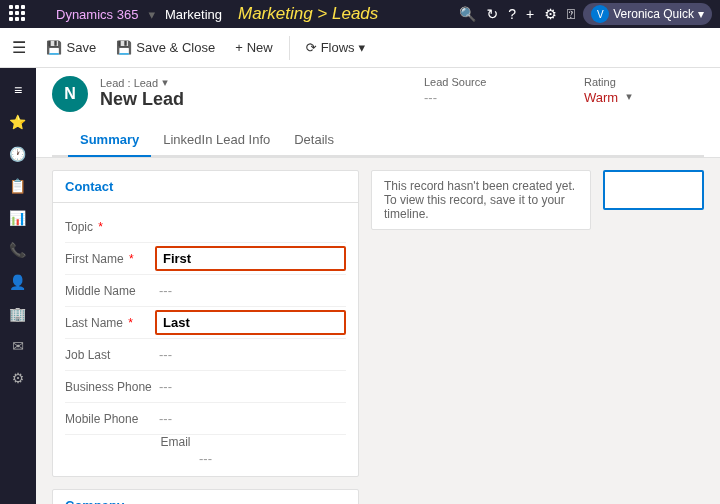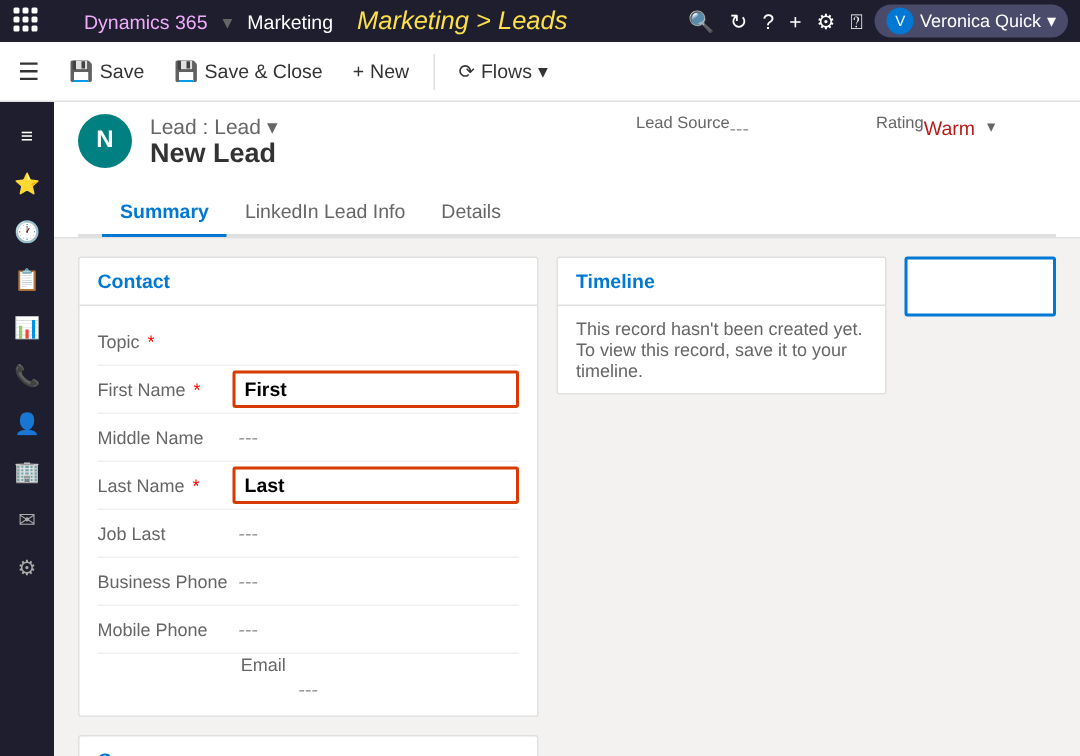--- a/index.html
+++ b/index.html
@@ -73,24 +73,24 @@
       background: white;
       padding: 8px 16px 0 16px;
       border-bottom: 1px solid #e0e0e0;
     }
     .lead-avatar {
       width: 36px; height: 36px; background: #008080; border-radius: 50%;
       display: flex; align-items: center; justify-content: center;
       color: white; font-size: 16px; font-weight: bold;
     }
     .lead-info { flex: 1; }
-    .lead-label { font-size: 14px; color: #666; display: flex; align-items: center; gap: 4px; }
+    .lead-label { font-size: 11px; color: #666; display: flex; align-items: center; gap: 4px; }
     .lead-title { font-size: 18px; font-weight: 600; color: #333; }
     .lead-right { display: flex; gap: 40px; align-items: flex-start; }
-    .lead-field { display: flex; flex-direction: row; min-width: 120px; }
+    .lead-field { display: flex; flex-direction: column; min-width: 120px; }
     .lead-field-label { font-size: 11px; color: #666; }
     .lead-field-value { font-size: 13px; color: #b91c1c; margin-top: 2px; }
     .lead-field-dash { color: #999; }
 
     
     .tabs {
       display: flex; gap: 0; padding: 0 16px;
       border-bottom: 2px solid #e0e0e0;
       background: white; margin-top: 4px;
     }
@@ -335,21 +335,20 @@
 
         <div class="section-card">
           <div class="section-header">Company</div>
 
         </div>
 
       </div>
 
       <div class="timeline-panel">
         <div class="timeline-card">
-          <div class="timeline-header">Timeline</div>
           <div class="timeline-body">
             <span>This record hasn't been created yet. To view this record, save it to your timeline.</span>
           </div>
         </div>
       </div>
 
       <div class="right-panel">
         <div class="right-card"></div>
       </div>
 

